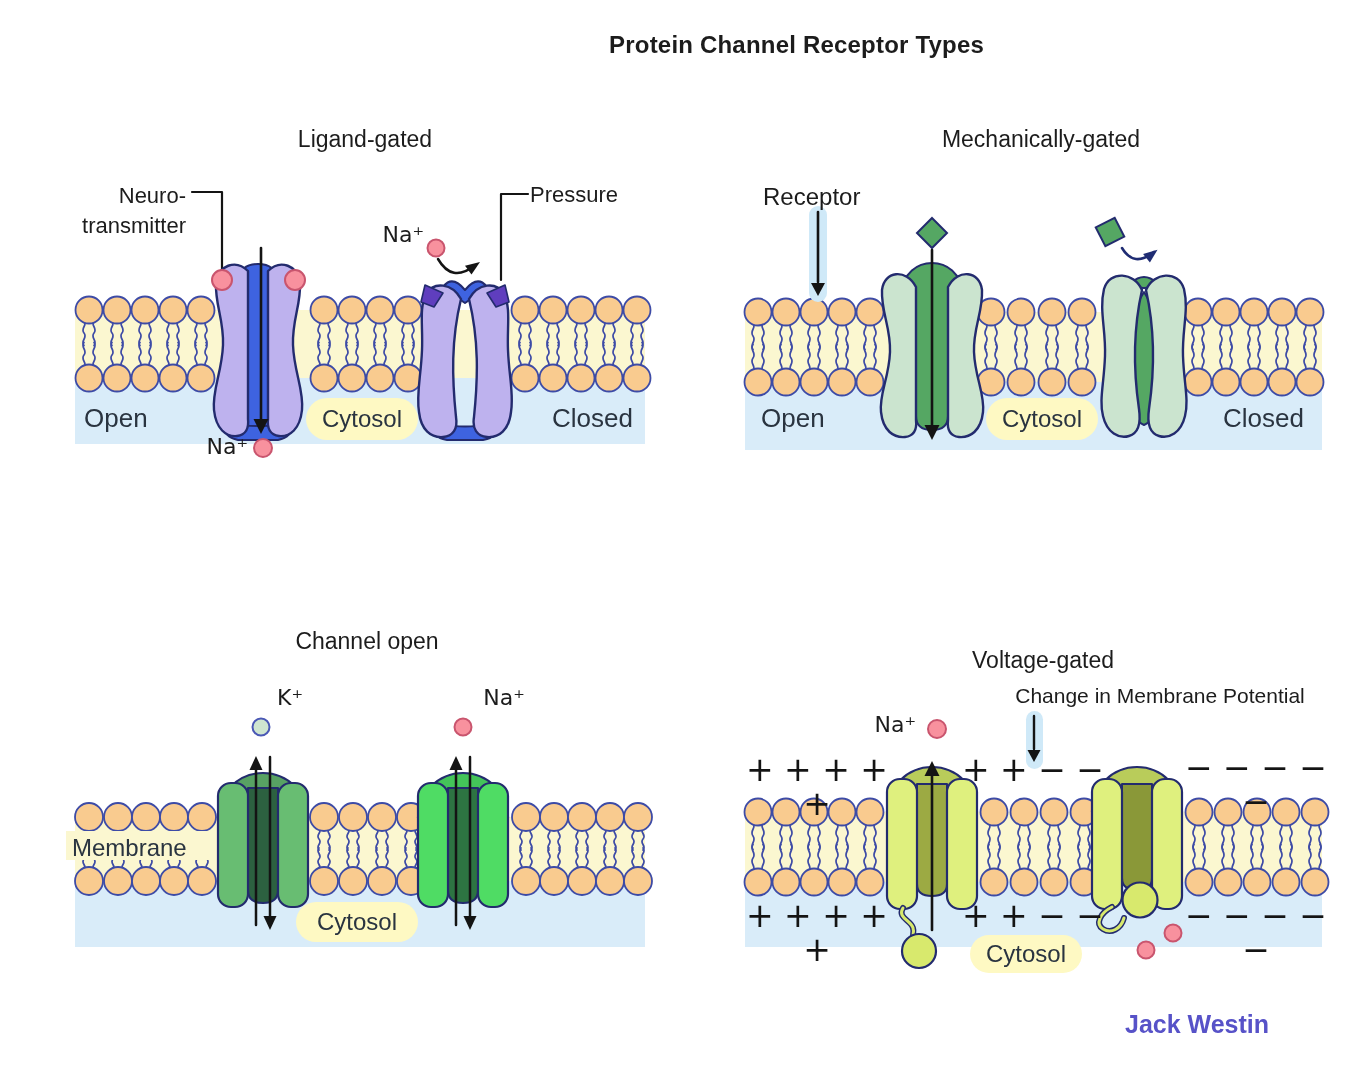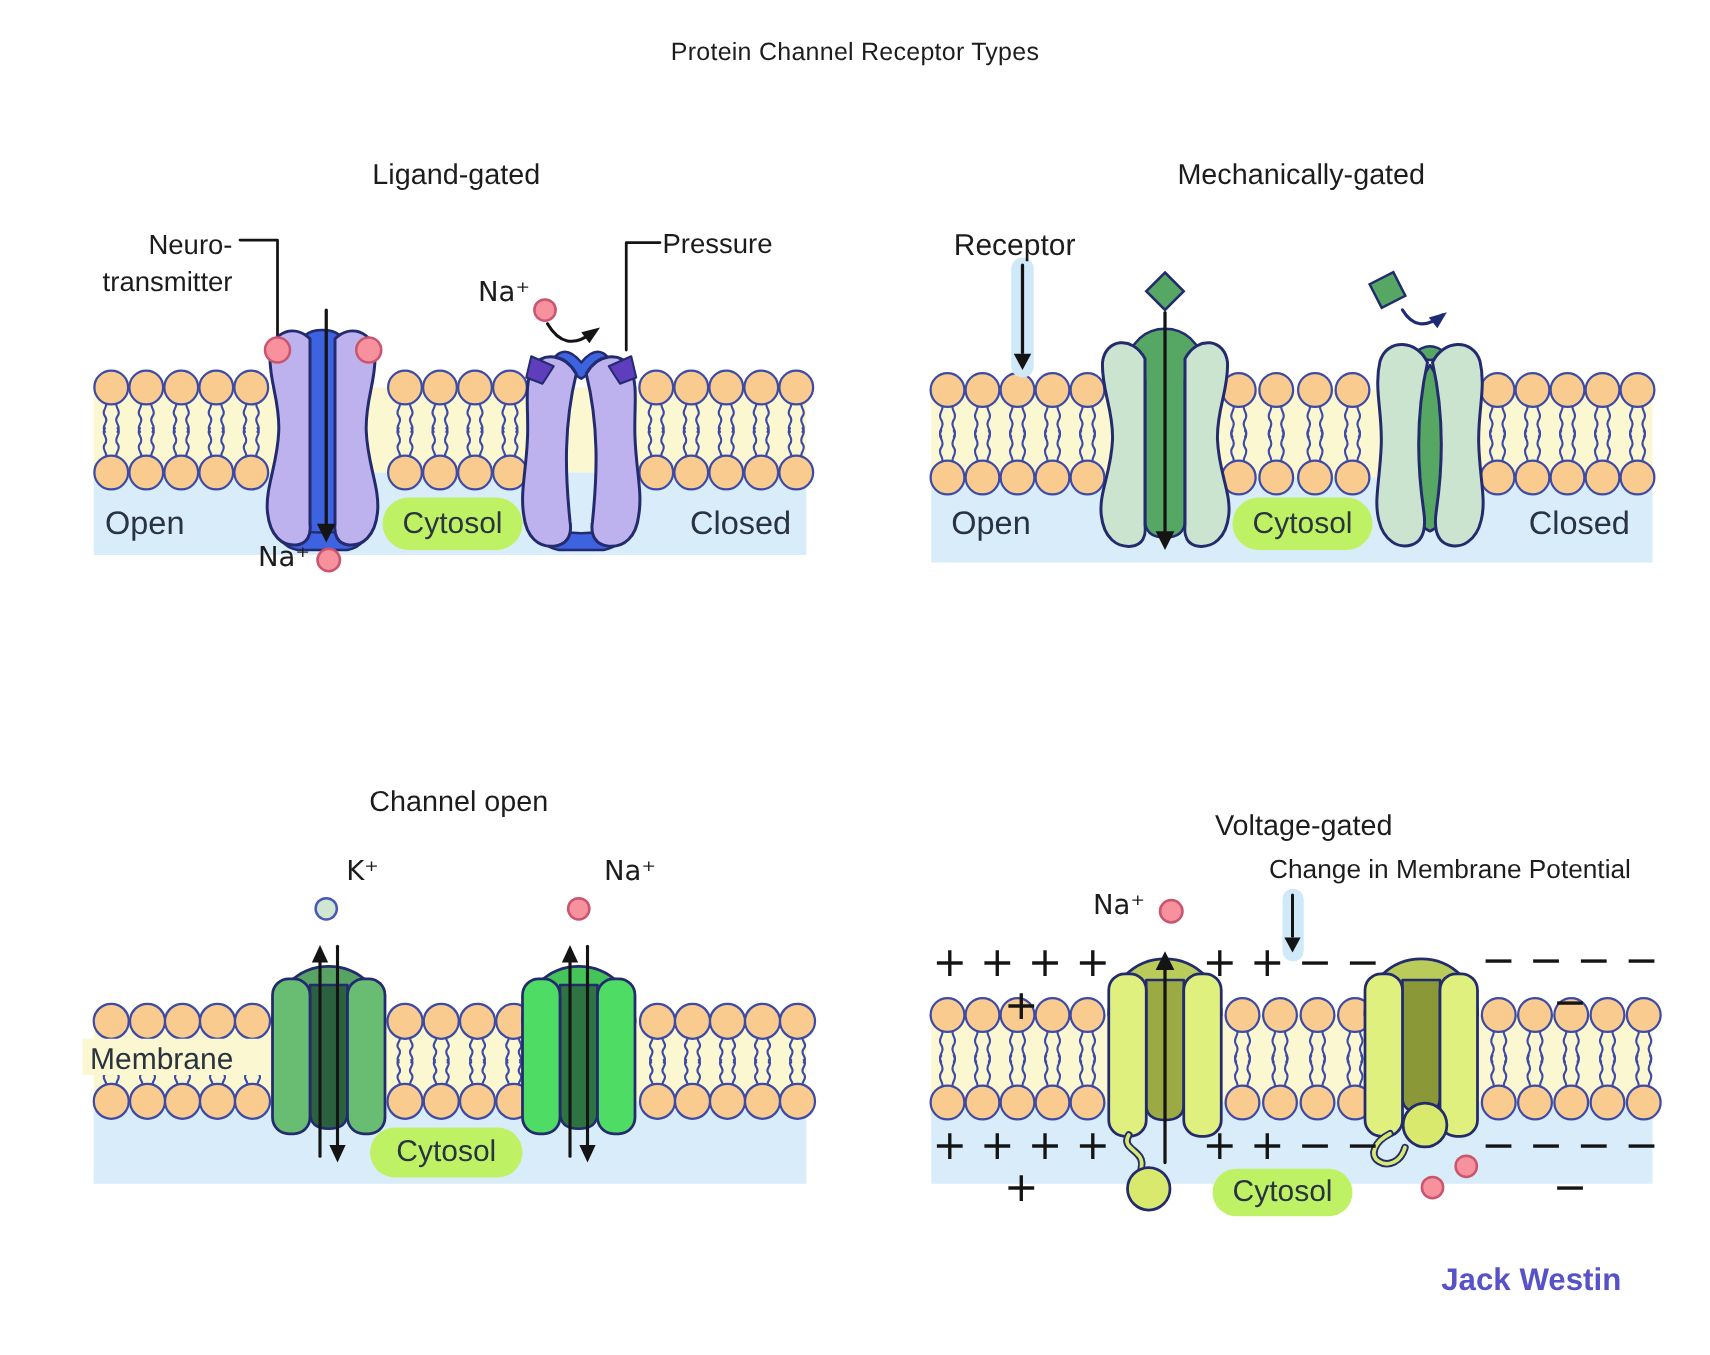--- a/index.html
+++ b/index.html
@@ -1,30 +1,30 @@
 <!DOCTYPE html>
 <html><head>
 <meta charset="utf-8">
 <style>
   html,body{margin:0;padding:0;background:#ffffff;}
   #canvas{position:relative;width:1368px;height:1084px;background:#fff;overflow:hidden;
           font-family:"Liberation Sans",sans-serif;color:#1c1c1c;}
   #art{position:absolute;left:0;top:0;width:1368px;height:1084px;}
   .txt{position:absolute;white-space:nowrap;}
-  .main-title{font-size:20px;font-weight:normal;text-align:center;letter-spacing:.2px;}
+  .main-title{font-size:24px;font-weight:bold;text-align:right;letter-spacing:.2px;}
   .panel-title{font-size:23px;font-weight:normal;text-align:center;}
   .lbl{font-size:22px;color:#1c1c1c;}
   .slate{font-size:26px;color:#2a3440;}
   .ion-lbl{font-size:22px;font-family:"DejaVu Sans","Liberation Sans",sans-serif;}
-  .pill{position:absolute;background:#bef264;border-radius:22px;text-align:center;
+  .pill{position:absolute;background:#fef9c3;border-radius:22px;text-align:center;
         color:#2a3440;font-size:24px;}
   .charge{position:absolute;width:170px;height:34px;line-height:34px;text-align:center;
           font-size:33px;font-weight:500;color:#141414;
           font-family:"DejaVu Sans","Liberation Sans",sans-serif;}
-  .brand{font-size:25px;font-weight:bold;text-align:center;}
+  .brand{font-size:25px;font-weight:bold;text-align:left;}
   .rt{text-align:right;}
   .ctr{text-align:center;}
 </style>
 </head>
 <body>
 
 <div id="canvas">
 
   <svg id="art" viewBox="0 0 1368 1084">
     <g id="g-ligand">

